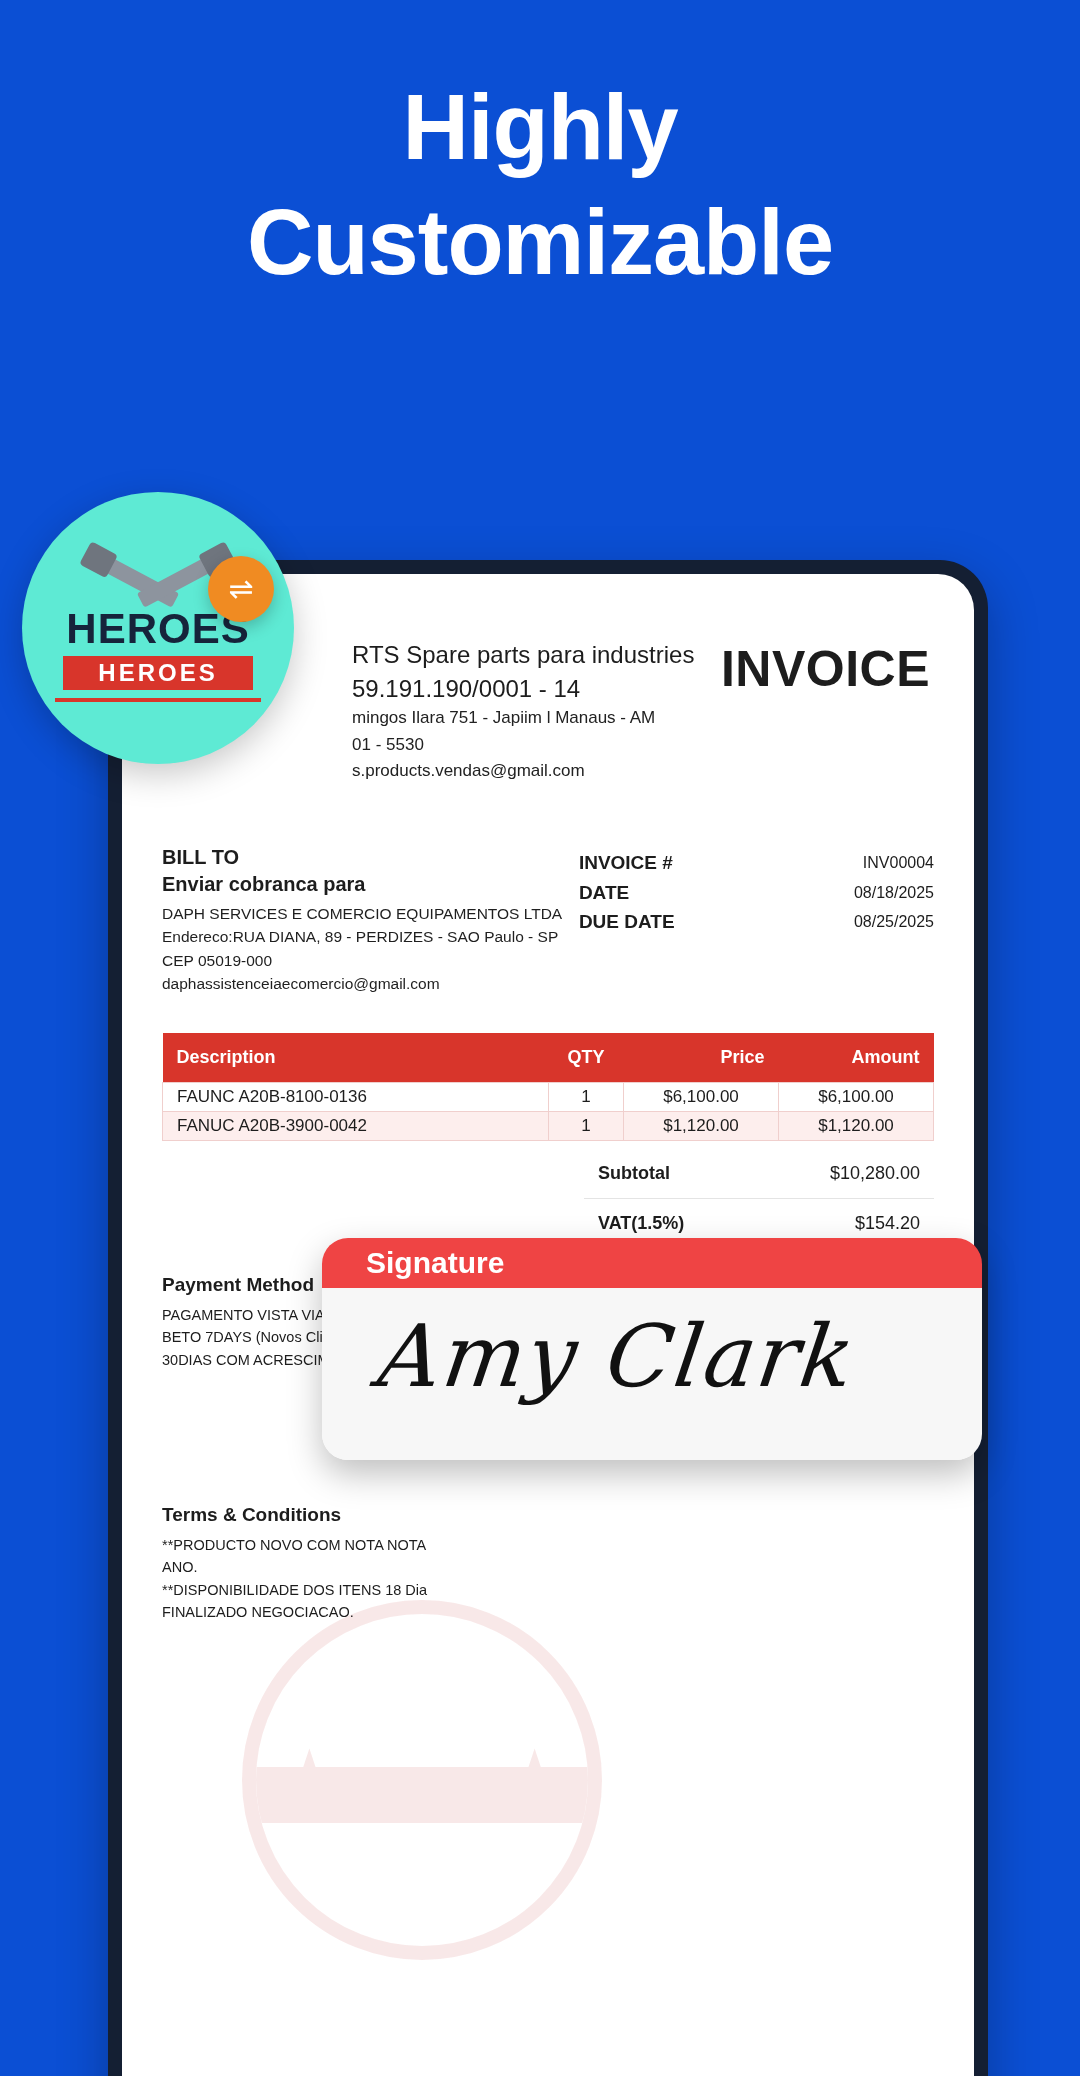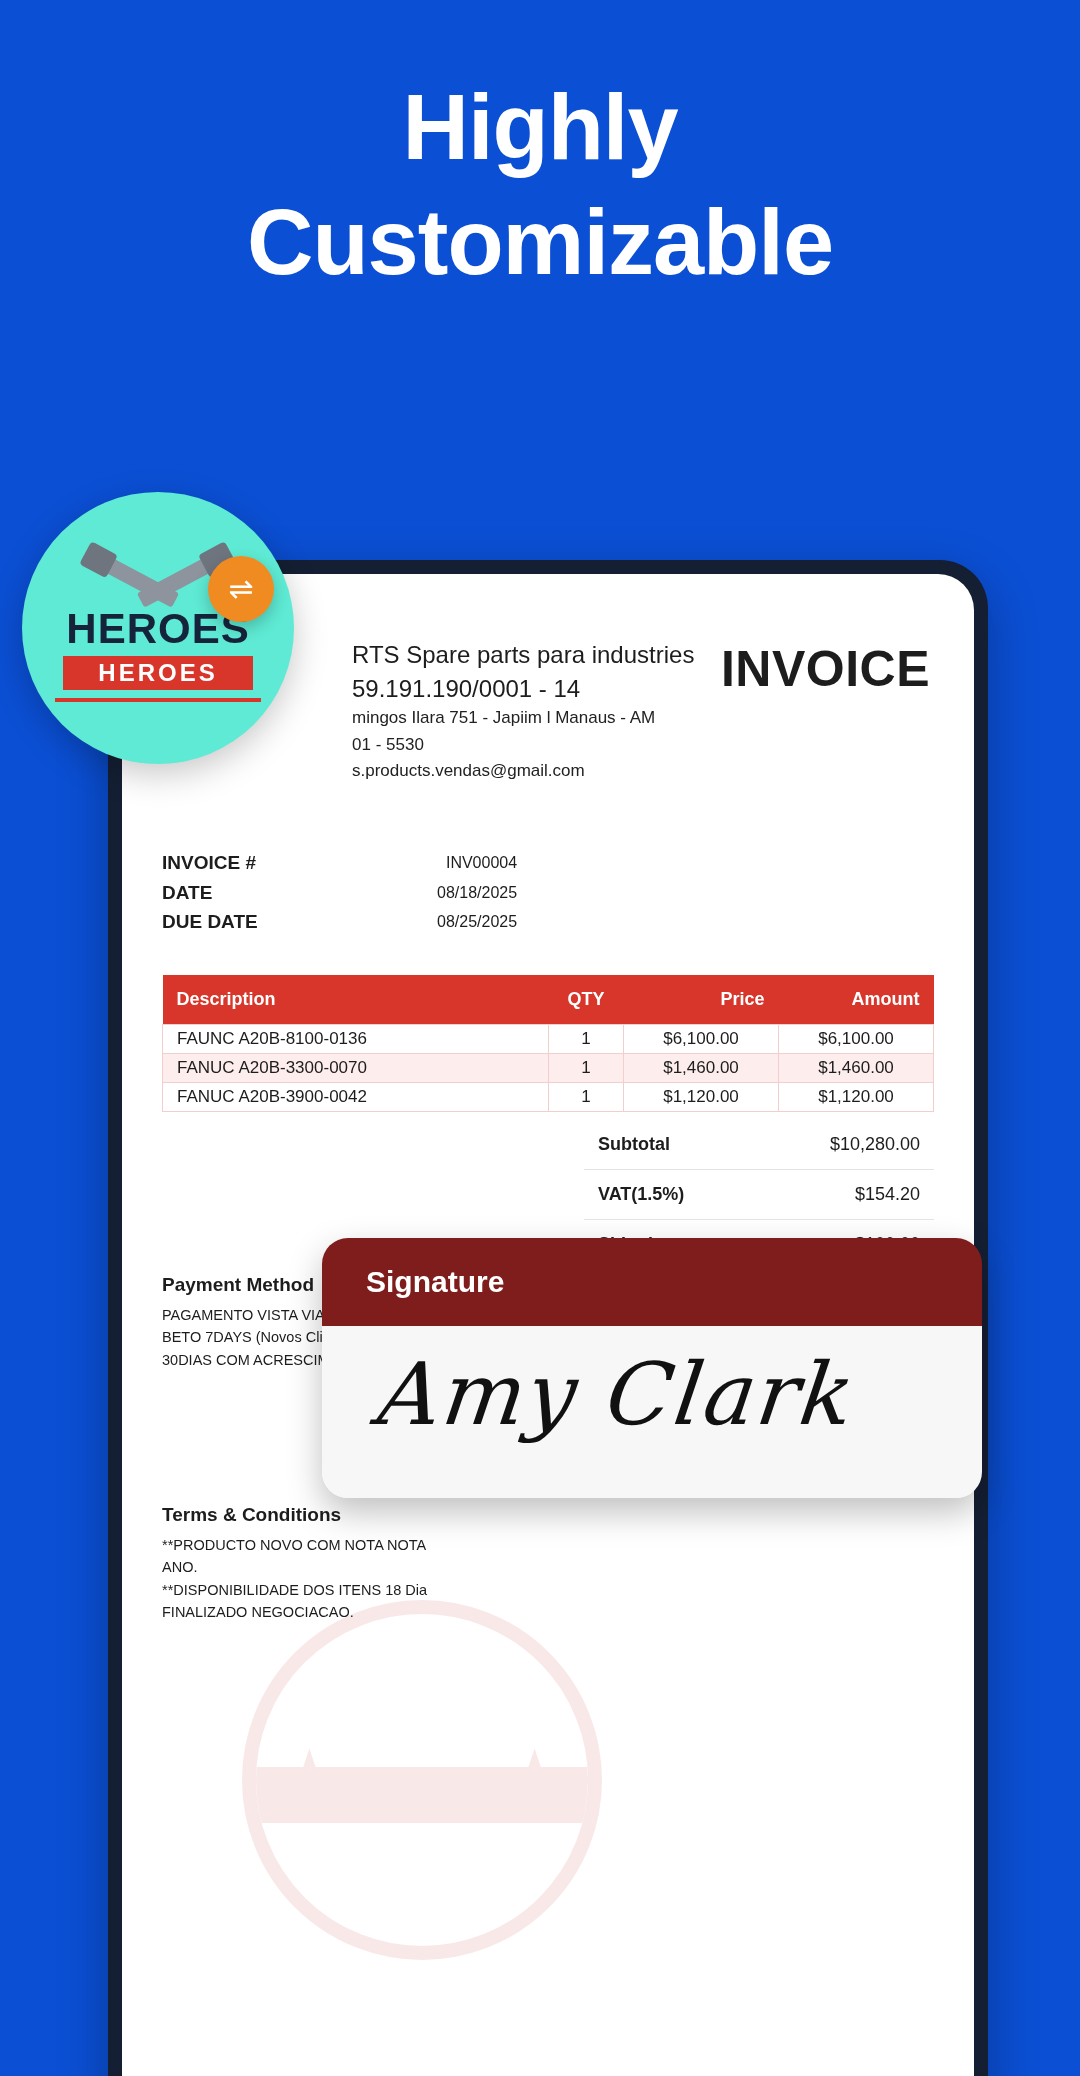--- a/index.html
+++ b/index.html
@@ -319,25 +319,25 @@
   .sig-card {
     position: absolute;
     left: 322px;
     top: 1238px;
     width: 660px;
     border-radius: 26px;
     overflow: hidden;
     box-shadow: 0 14px 34px rgba(0,0,0,0.25);
   }
   .sig-head {
-    background: #7f1d1d;
+    background: #ef4444;
     color: #fff;
     font-size: 30px;
     font-weight: bold;
-    padding: 27px 44px;
+    padding: 8px 44px;
   }
   .sig-body {
     background: #f7f7f7;
     height: 172px;
     position: relative;
   }
   .sig-script {
     position: absolute;
     left: 58px;
     top: 18px;
@@ -375,20 +375,28 @@
           <div class="cname">RTS Spare parts para industries</div>
           <div class="cname">59.191.190/0001 - 14</div>
           <div class="cline">mingos Ilara 751 - Japiim l Manaus - AM</div>
           <div class="cline">01 - 5530</div>
           <div class="cline">s.products.vendas@gmail.com</div>
         </div>
         <div class="inv-word">INVOICE</div>
       </div>
 
       <div class="meta-row">
+        <div class="bill-to">
+          <div class="b-title">BILL TO</div>
+          <div class="b-sub">Enviar cobranca para</div>
+          <div class="b-line">DAPH SERVICES E COMERCIO EQUIPAMENTOS LTDA</div>
+          <div class="b-line">Endereco:RUA DIANA, 89 - PERDIZES - SAO Paulo - SP</div>
+          <div class="b-line">CEP 05019-000</div>
+          <div class="b-line">daphassistenceiaecomercio@gmail.com</div>
+        </div>
         <div class="inv-meta">
           <div class="m-row">
             <span class="m-label">INVOICE #</span>
             <span class="m-value">INV00004</span>
           </div>
           <div class="m-row">
             <span class="m-label">DATE</span>
             <span class="m-value">08/18/2025</span>
           </div>
           <div class="m-row">
@@ -408,26 +416,20 @@
           </tr>
         </thead>
         <tbody>
           <tr>
             <td>FAUNC A20B-8100-0136</td>
             <td class="num">1</td>
             <td class="right">$6,100.00</td>
             <td class="right">$6,100.00</td>
           </tr>
           <tr>
-            <td>FANUC A20B-3300-0070</td>
-            <td class="num">1</td>
-            <td class="right">$1,460.00</td>
-            <td class="right">$1,460.00</td>
-          </tr>
-          <tr>
             <td>FANUC A20B-3900-0042</td>
             <td class="num">1</td>
             <td class="right">$1,120.00</td>
             <td class="right">$1,120.00</td>
           </tr>
         </tbody>
       </table>
 
       <div class="totals">
         <div class="t-row">

